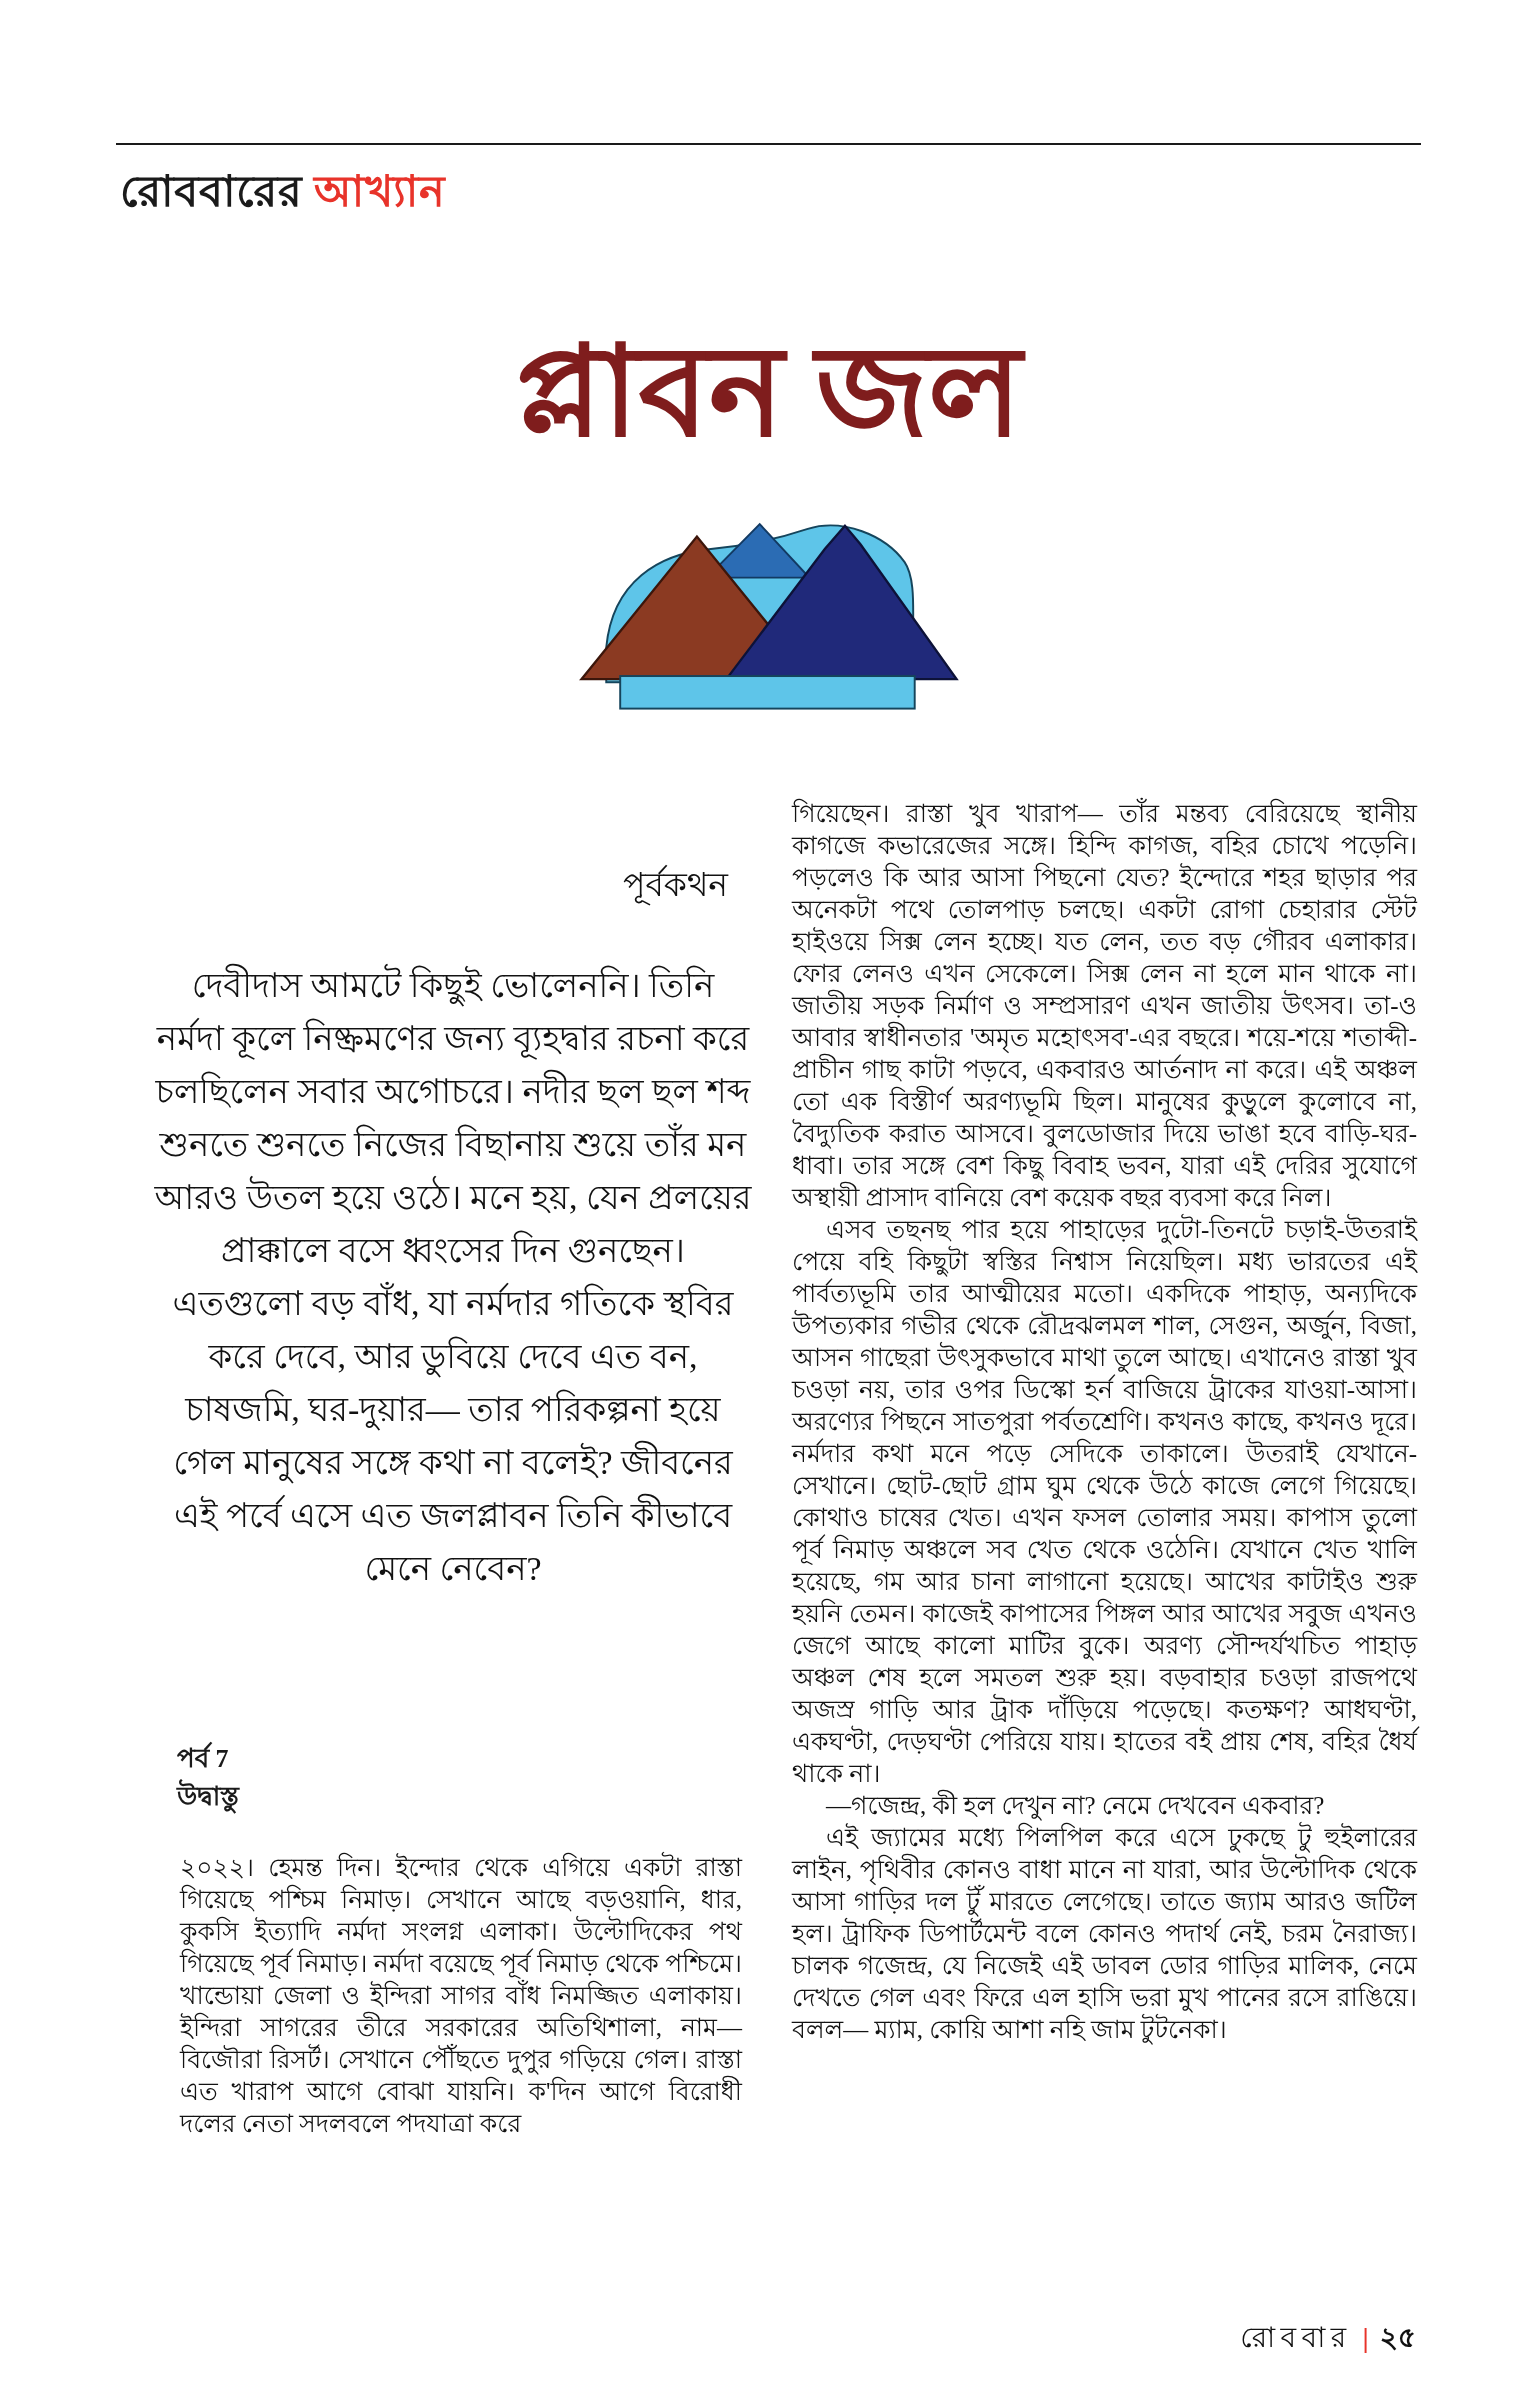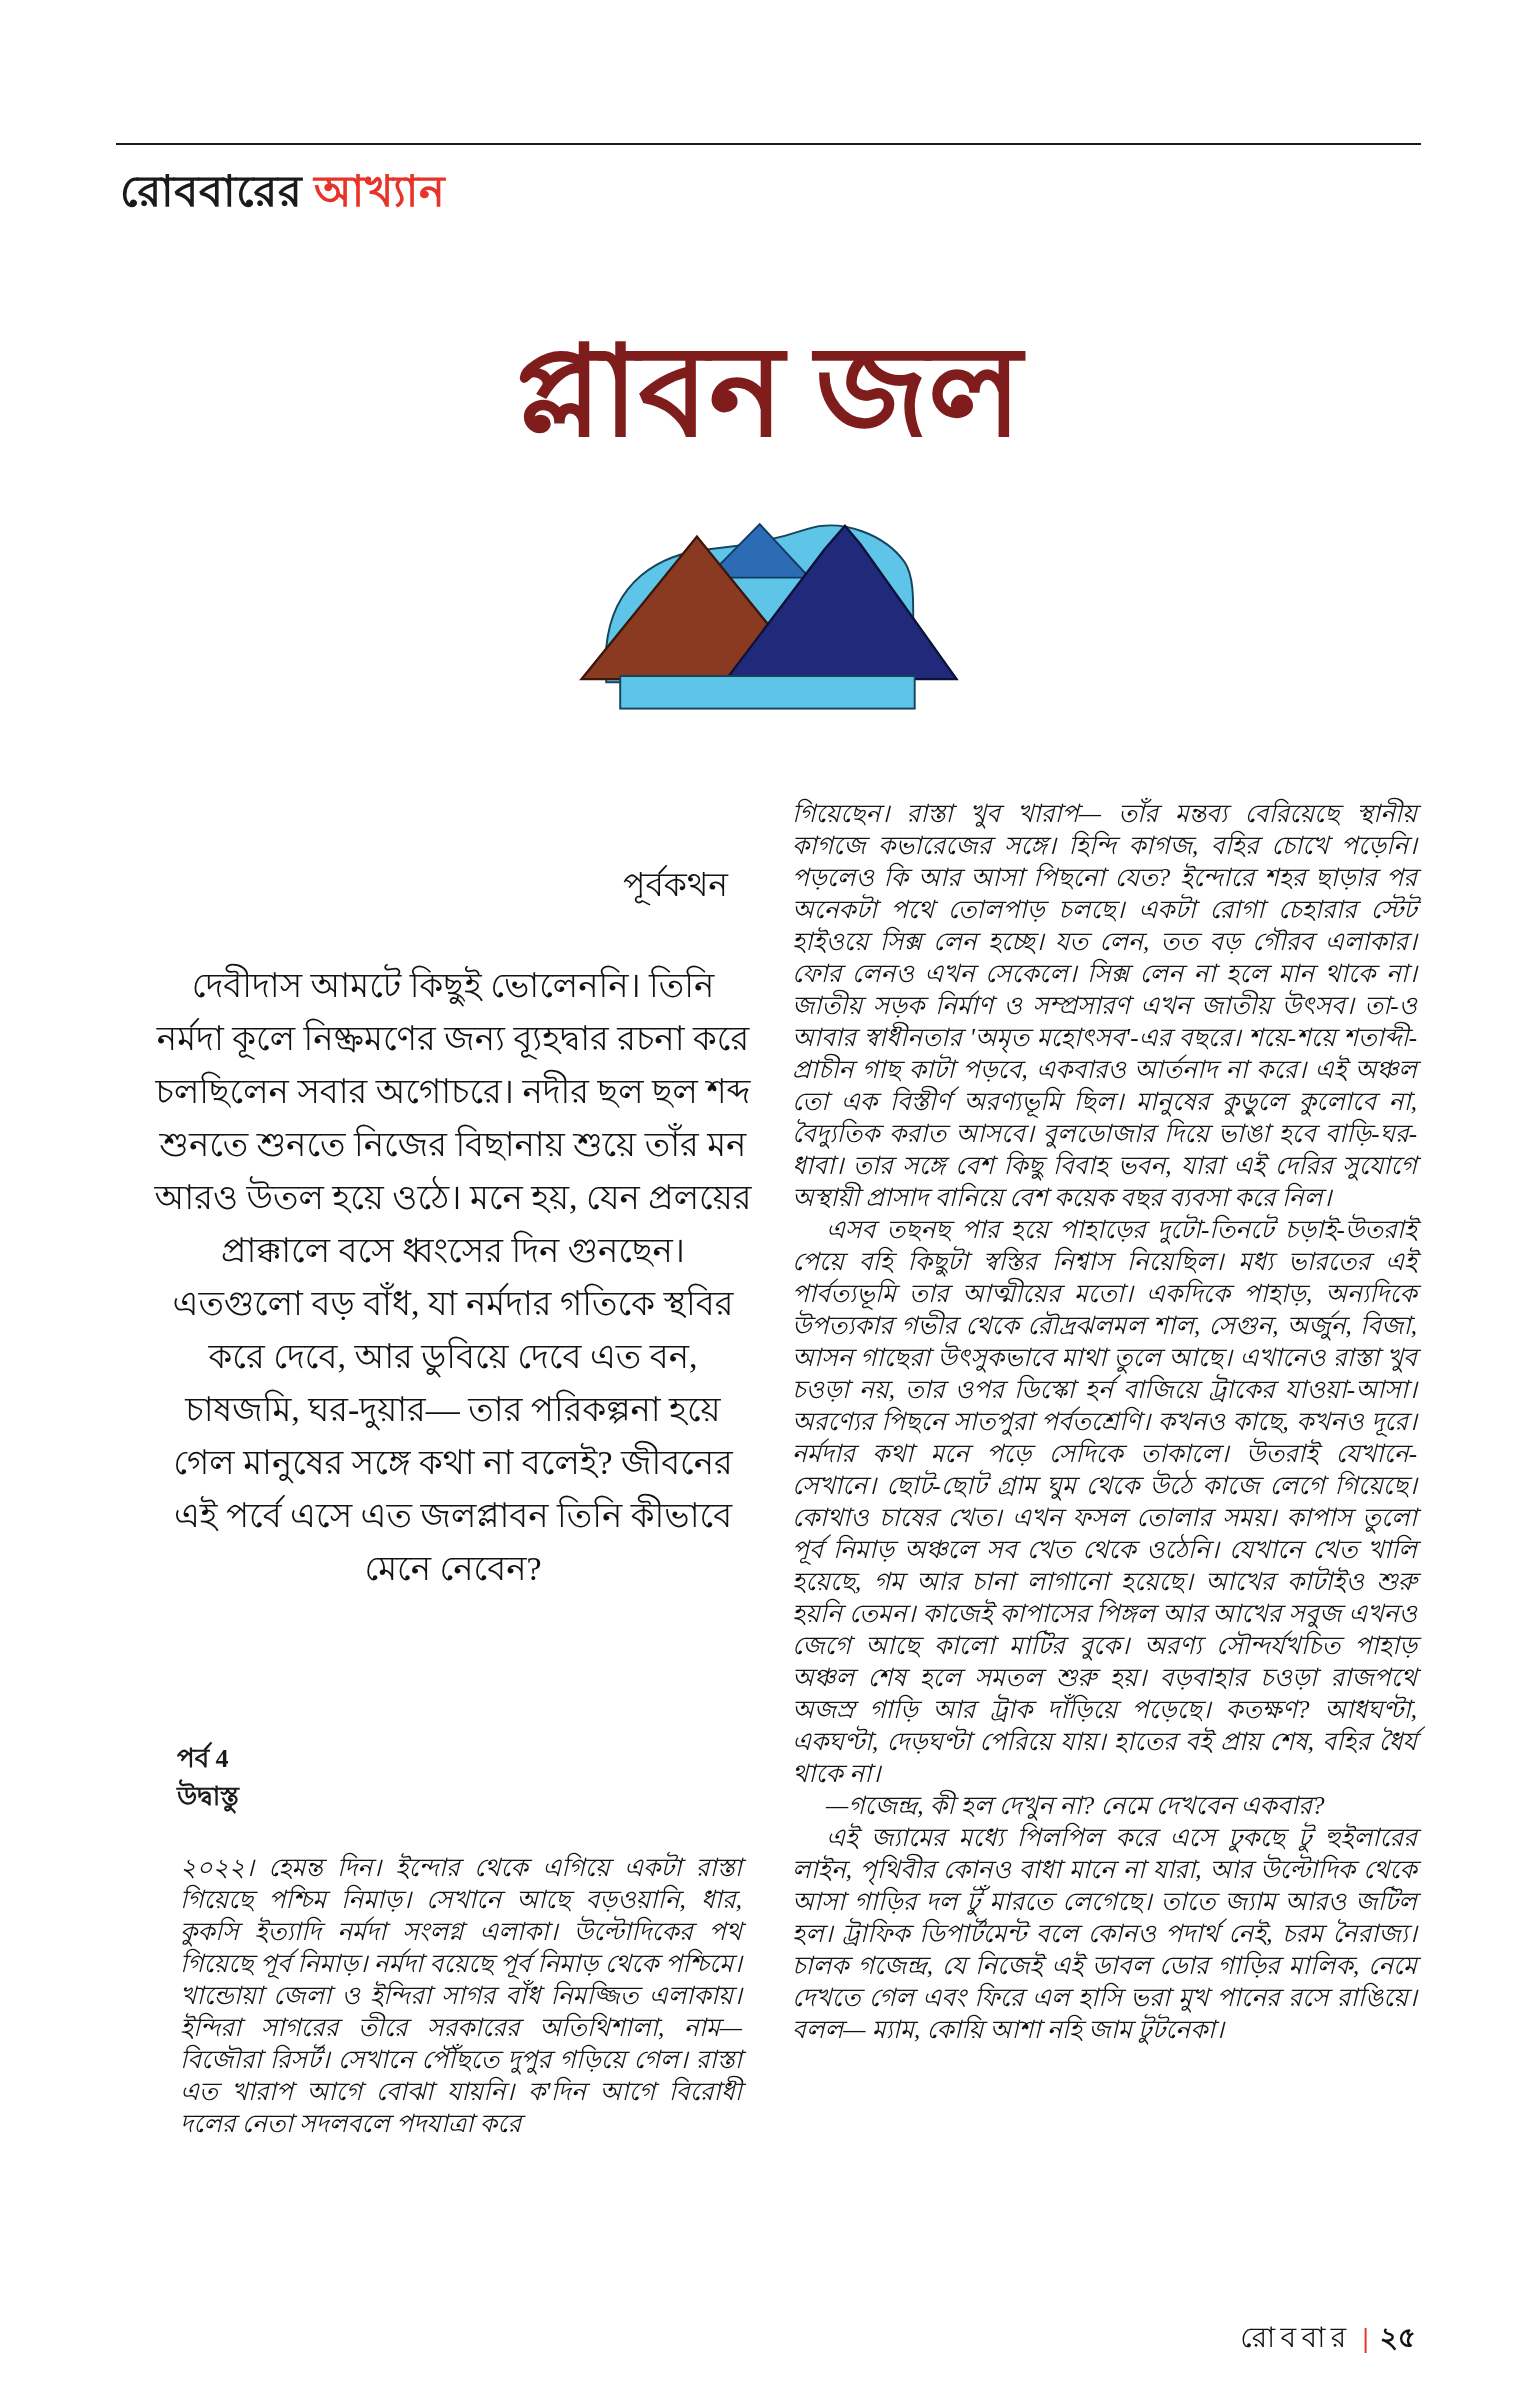--- a/index.html
+++ b/index.html
@@ -62,21 +62,21 @@
     position:absolute;top:1738px;left:177px;
     font-size:26px;font-weight:700;
   }
   .section-title{
     position:absolute;top:1776px;left:177px;
     font-size:26px;font-weight:700;
   }
   .col{
     font-size:25px;line-height:32px;text-align:justify;color:#121212;
   }
-  .col p{margin:0;font-style:italic;}
+  .col p{margin:0;}
   .col p.indent{text-indent:34px;}
   .col-left{
     position:absolute;top:1852px;left:180px;width:562px;
   }
   .col-right{
     position:absolute;top:798px;left:792px;width:625px;
   }
   .footer{
     position:absolute;top:2316px;right:122px;
     font-size:28px;letter-spacing:0;
@@ -108,21 +108,21 @@
       <path class="navy" d="M225,236 L352,68 L378,38 L398,62 L522,236 Z"></path>
       <rect class="lightblue" x="88" y="232" width="380" height="42"></rect>
     </svg>
   </div>
 
 
   <div class="preface-label">পূর্বকথন</div>
 
   <div class="intro">দেবীদাস আমটে কিছুই ভোলেননি। তিনি নর্মদা কূলে নিষ্ক্রমণের জন্য ব্যূহদ্বার রচনা করে চলছিলেন সবার অগোচরে। নদীর ছল ছল শব্দ শুনতে শুনতে নিজের বিছানায় শুয়ে তাঁর মন আরও উতল হয়ে ওঠে। মনে হয়, যেন প্রলয়ের প্রাক্কালে বসে ধ্বংসের দিন গুনছেন। এতগুলো বড় বাঁধ, যা নর্মদার গতিকে স্থবির করে দেবে, আর ডুবিয়ে দেবে এত বন, চাষজমি, ঘর-দুয়ার— তার পরিকল্পনা হয়ে গেল মানুষের সঙ্গে কথা না বলেই? জীবনের এই পর্বে এসে এত জলপ্লাবন তিনি কীভাবে মেনে নেবেন?</div>
 
-  <div class="part-label">পর্ব 4</div>
+  <div class="part-label">পর্ব 7</div>
   <div class="section-title">উদ্বাস্তু</div>
 
   <div class="col col-left">
     <p>২০২২। হেমন্ত দিন। ইন্দোর থেকে এগিয়ে একটা রাস্তা গিয়েছে পশ্চিম নিমাড়। সেখানে আছে বড়ওয়ানি, ধার, কুকসি ইত্যাদি নর্মদা সংলগ্ন এলাকা। উল্টোদিকের পথ গিয়েছে পূর্ব নিমাড়। নর্মদা বয়েছে পূর্ব নিমাড় থেকে পশ্চিমে। খান্ডোয়া জেলা ও ইন্দিরা সাগর বাঁধ নিমজ্জিত এলাকায়। ইন্দিরা সাগরের তীরে সরকারের অতিথিশালা, নাম— বিজৌরা রিসর্ট। সেখানে পৌঁছতে দুপুর গড়িয়ে গেল। রাস্তা এত খারাপ আগে বোঝা যায়নি। ক'দিন আগে বিরোধী দলের নেতা সদলবলে পদযাত্রা করে</p>
   </div>
 
   <div class="col col-right">
     <p>গিয়েছেন। রাস্তা খুব খারাপ— তাঁর মন্তব্য বেরিয়েছে স্থানীয় কাগজে কভারেজের সঙ্গে। হিন্দি কাগজ, বহির চোখে পড়েনি। পড়লেও কি আর আসা পিছনো যেত? ইন্দোরে শহর ছাড়ার পর অনেকটা পথে তোলপাড় চলছে। একটা রোগা চেহারার স্টেট হাইওয়ে সিক্স লেন হচ্ছে। যত লেন, তত বড় গৌরব এলাকার। ফোর লেনও এখন সেকেলে। সিক্স লেন না হলে মান থাকে না। জাতীয় সড়ক নির্মাণ ও সম্প্রসারণ এখন জাতীয় উৎসব। তা-ও আবার স্বাধীনতার 'অমৃত মহোৎসব'-এর বছরে। শয়ে-শয়ে শতাব্দী-প্রাচীন গাছ কাটা পড়বে, একবারও আর্তনাদ না করে। এই অঞ্চল তো এক বিস্তীর্ণ অরণ্যভূমি ছিল। মানুষের কুড়ুলে কুলোবে না, বৈদ্যুতিক করাত আসবে। বুলডোজার দিয়ে ভাঙা হবে বাড়ি-ঘর-ধাবা। তার সঙ্গে বেশ কিছু বিবাহ ভবন, যারা এই দেরির সুযোগে অস্থায়ী প্রাসাদ বানিয়ে বেশ কয়েক বছর ব্যবসা করে নিল।</p>
     <p class="indent">এসব তছনছ পার হয়ে পাহাড়ের দুটো-তিনটে চড়াই-উতরাই পেয়ে বহি কিছুটা স্বস্তির নিশ্বাস নিয়েছিল। মধ্য ভারতের এই পার্বত্যভূমি তার আত্মীয়ের মতো। একদিকে পাহাড়, অন্যদিকে উপত্যকার গভীর থেকে রৌদ্রঝলমল শাল, সেগুন, অর্জুন, বিজা, আসন গাছেরা উৎসুকভাবে মাথা তুলে আছে। এখানেও রাস্তা খুব চওড়া নয়, তার ওপর ডিস্কো হর্ন বাজিয়ে ট্রাকের যাওয়া-আসা। অরণ্যের পিছনে সাতপুরা পর্বতশ্রেণি। কখনও কাছে, কখনও দূরে। নর্মদার কথা মনে পড়ে সেদিকে তাকালে। উতরাই যেখানে-সেখানে। ছোট-ছোট গ্রাম ঘুম থেকে উঠে কাজে লেগে গিয়েছে। কোথাও চাষের খেত। এখন ফসল তোলার সময়। কাপাস তুলো পূর্ব নিমাড় অঞ্চলে সব খেত থেকে ওঠেনি। যেখানে খেত খালি হয়েছে, গম আর চানা লাগানো হয়েছে। আখের কাটাইও শুরু হয়নি তেমন। কাজেই কাপাসের পিঙ্গল আর আখের সবুজ এখনও জেগে আছে কালো মাটির বুকে। অরণ্য সৌন্দর্যখচিত পাহাড় অঞ্চল শেষ হলে সমতল শুরু হয়। বড়বাহার চওড়া রাজপথে অজস্র গাড়ি আর ট্রাক দাঁড়িয়ে পড়েছে। কতক্ষণ? আধঘণ্টা, একঘণ্টা, দেড়ঘণ্টা পেরিয়ে যায়। হাতের বই প্রায় শেষ, বহির ধৈর্য থাকে না।</p>
     <p class="indent">—গজেন্দ্র, কী হল দেখুন না? নেমে দেখবেন একবার?</p>

